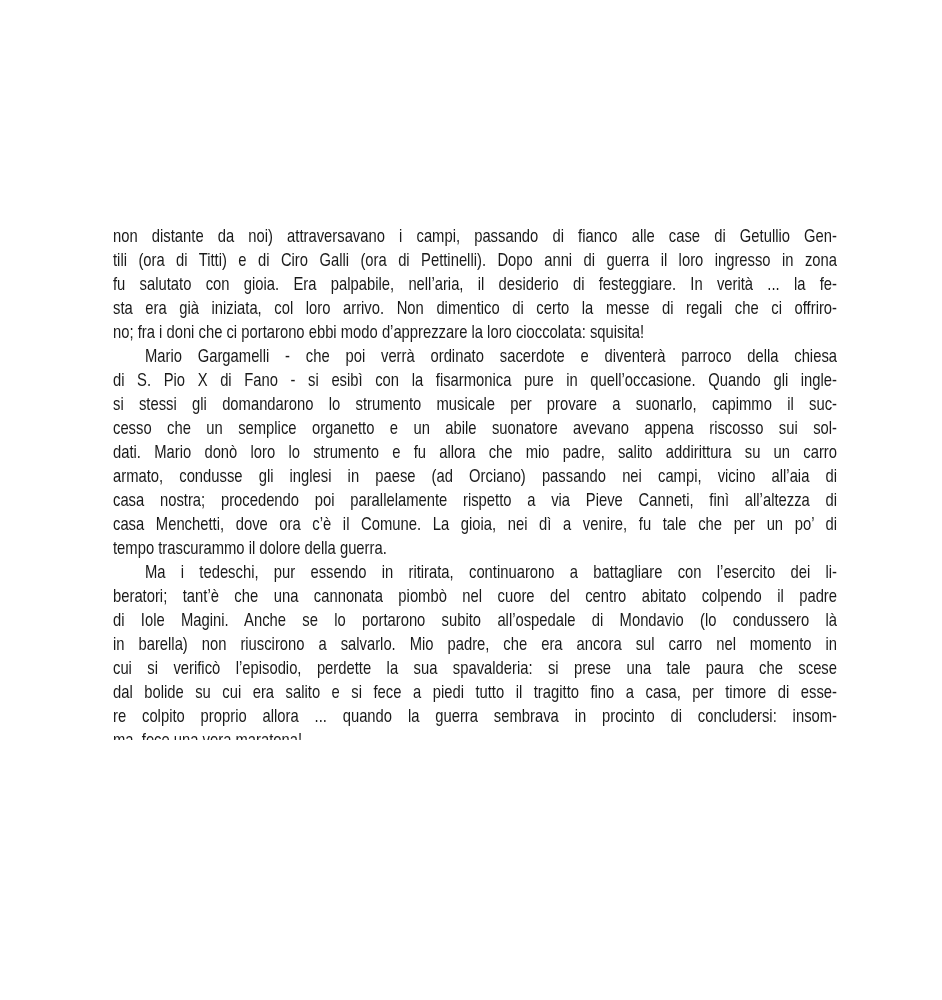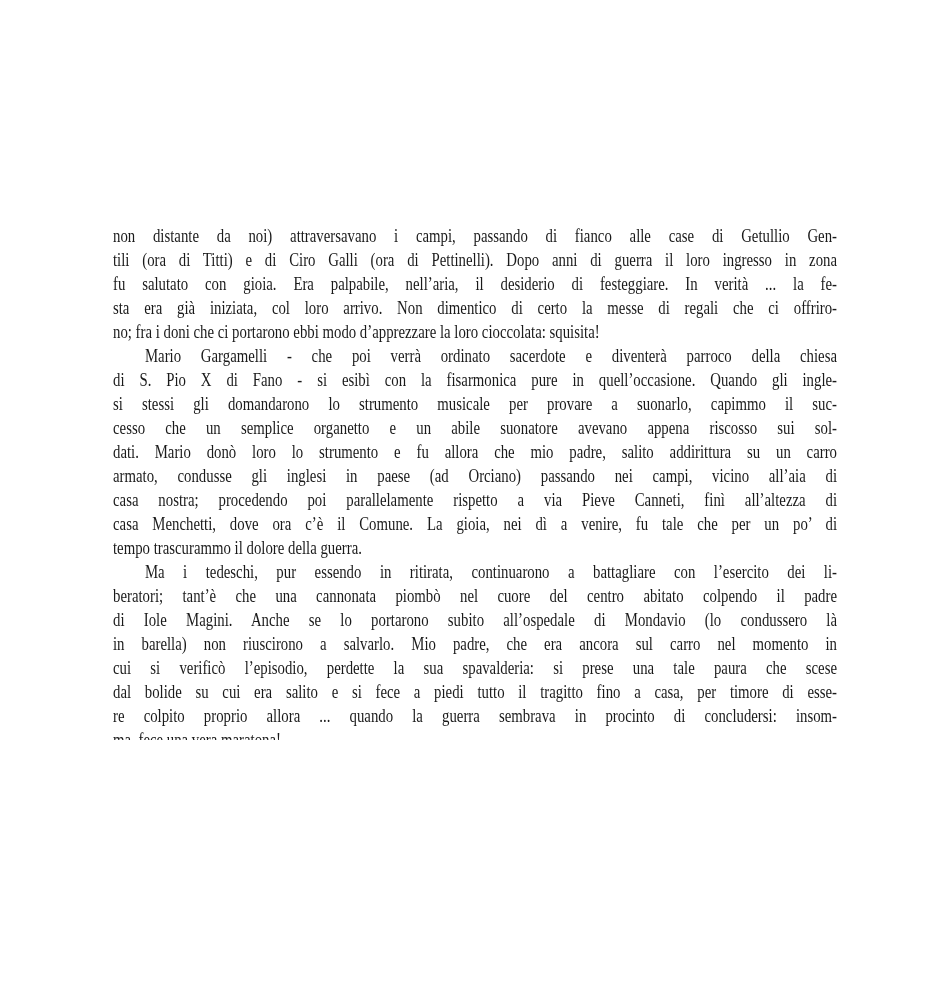--- a/index.html
+++ b/index.html
@@ -3,21 +3,21 @@
 <meta charset="utf-8">
 <style>
   * { margin: 0; padding: 0; box-sizing: border-box; }
   html, body { background: #ffffff; }
   .canvas {
     position: relative;
     width: 942px;
     height: 740px;
     background: #ffffff;
     overflow: hidden;
-    font-family: Liberation Serif, serif;
+    font-family: Liberation Sans, sans-serif;
   }
   .text-block {
     position: absolute;
     left: 113px;
     top: 224px;
     width: 930px;              
     transform: scaleX(0.7785); 
     transform-origin: top left;
     font-size: 19px;
     line-height: 24px;

